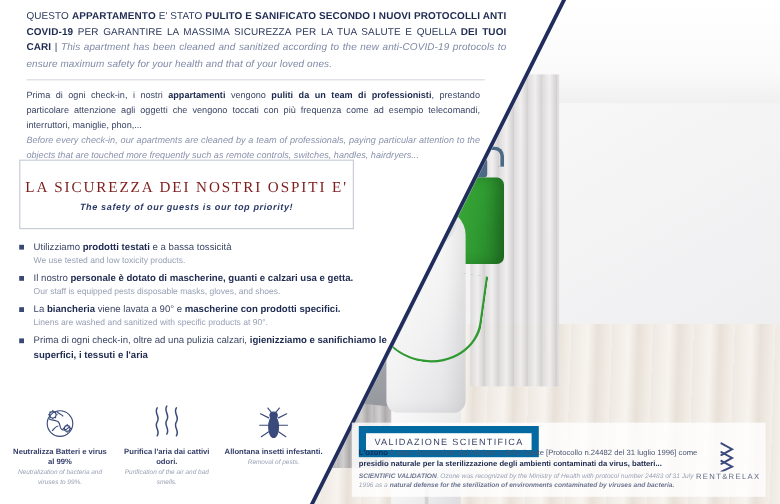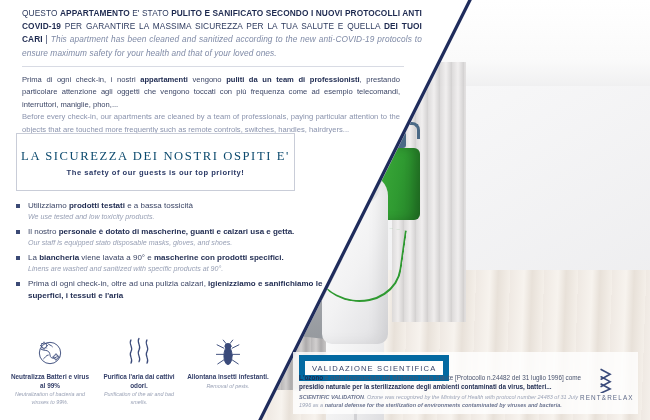--- a/index.html
+++ b/index.html
@@ -159,46 +159,46 @@
 
   .rule{
     position:absolute;left:22px;top:66px;width:382px;height:1px;background:#d8dbe4;
   }
 
   .para{
     position:absolute;left:22px;top:74px;width:378px;
     font-size:7.6px;line-height:12.4px;color:#3c4straight;color:#3c4666;text-align:justify;
   }
   .para b{font-weight:bold;color:#1e2a50;}
-  .para .en{color:#8a93ad;}
+  .para .en{font-style:italic;color:#8a93ad;}
 
   .priority-box{
     position:absolute;left:16px;top:133px;width:277px;height:56px;
     border:1px solid #c9cdd8;
     display:flex;flex-direction:column;align-items:center;justify-content:center;
     background:#fff;
   }
   .priority-it{
     font-family:"Liberation Serif", serif;
-    font-size:12.6px;line-height:16px;letter-spacing:1.6px;color:#0c4a6e;
+    font-size:12.6px;line-height:16px;letter-spacing:1.6px;color:#7f1d1d;
     text-align:center;font-weight:400;
   }
   .priority-en{
-    margin-top:4px;font-size:7.6px;font-weight:bold;
+    margin-top:4px;font-size:7.6px;font-style:italic;font-weight:bold;
     letter-spacing:.5px;color:#2b3a66;text-align:right;
   }
 
   .bullets{position:absolute;left:14px;top:200px;width:310px;}
   .bullet{position:relative;padding-left:14px;margin-bottom:3.5px;}
   .bullet .sq{
     position:absolute;left:2px;top:4px;width:4px;height:4px;background:#3b4a75;
   }
   .b-it{font-size:8px;line-height:11.6px;color:#3c4666;}
   .b-it b{font-weight:bold;color:#1e2a50;}
-  .b-en{font-size:7.1px;line-height:11px;font-style:italic;color:#98a0b5;}
+  .b-en{font-size:7.1px;line-height:11px;color:#98a0b5;}
 
   .icons{
     position:absolute;left:8px;top:336px;width:262px;
     display:flex;justify-content:space-between;
   }
   .ic-col{width:84px;text-align:center;}
   .ic-art{height:34px;display:flex;align-items:center;justify-content:center;}
   .ic-it{font-size:6.4px;line-height:8.6px;font-weight:bold;color:#35406a;margin-top:3px;}
   .ic-en{font-size:5.4px;line-height:7.4px;font-style:italic;color:#9aa2b6;margin-top:1px;}
 
@@ -307,21 +307,21 @@
 
     <div class="bullets" id="bullets">
         <div class="bullet">
           <span class="sq"></span>
           <div class="b-it"><span>Utilizziamo </span><b>prodotti testati</b><span> e a bassa tossicità</span></div>
           <div class="b-en">We use tested and low toxicity products.</div>
         </div>
         <div class="bullet">
           <span class="sq"></span>
           <div class="b-it"><span>Il nostro </span><b>personale è dotato di mascherine, guanti e calzari usa e getta.</b></div>
-          <div class="b-en">Our staff is equipped stato disposable masks, gloves, and shoes.</div>
+          <div class="b-en">Our staff is equipped pests disposable masks, gloves, and shoes.</div>
         </div>
         <div class="bullet">
           <span class="sq"></span>
           <div class="b-it"><span>La </span><b>biancheria</b><span> viene lavata a 90° e </span><b>mascherine con prodotti specifici.</b></div>
           <div class="b-en">Linens are washed and sanitized with specific products at 90°.</div>
         </div>
         <div class="bullet">
           <span class="sq"></span>
           <div class="b-it"><span>Prima di ogni check-in, oltre ad una pulizia calzari, </span><b>igienizziamo e sanifichiamo le superfici, i tessuti e l'aria</b></div>
         </div>

